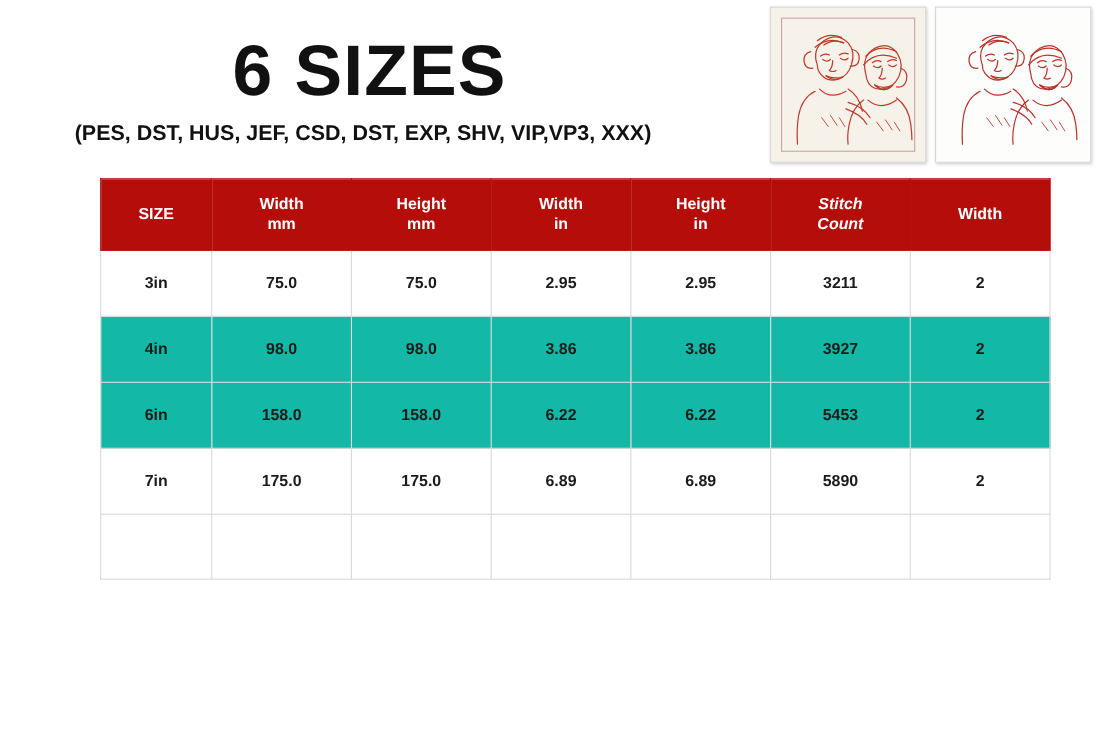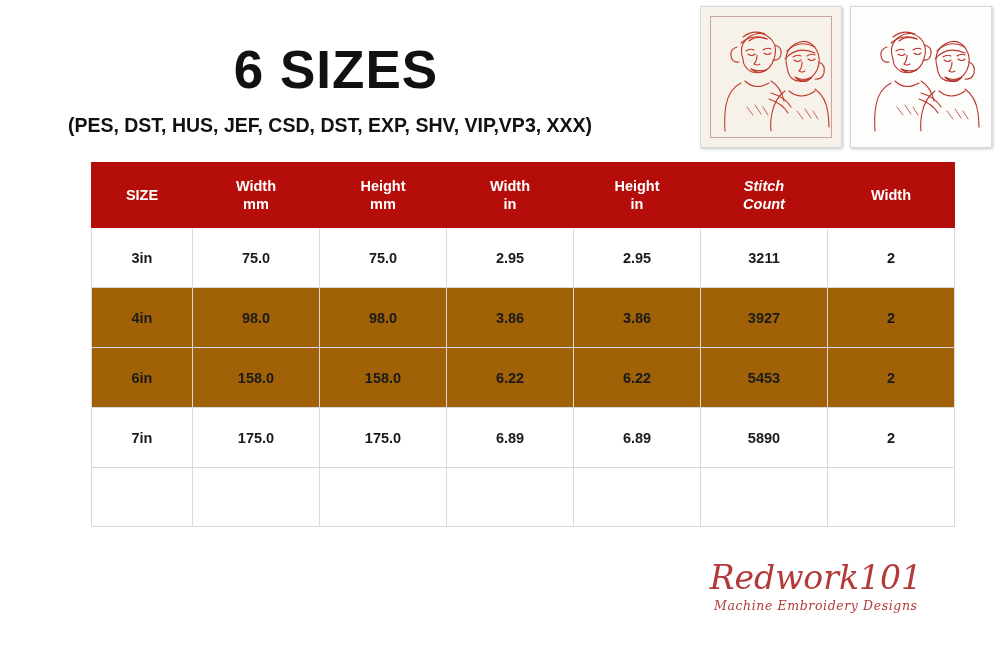--- a/index.html
+++ b/index.html
@@ -24,26 +24,26 @@
 
   
   .header {
     position: absolute;
     left: 0;
     top: 26px;
     width: 660px;
     text-align: center;
   }
   .title {
-    font-size: 53px;
+    font-size: 65px;
     font-weight: bold;
     letter-spacing: 1px;
     color: #111111;
     line-height: 1.05;
-    margin: 16px;
+    margin: 4px;
     padding-left: 12px;
   }
   .subtitle {
     font-size: 19.5px;
     font-weight: bold;
     color: #111111;
     margin: 12px 0 0 0;
     letter-spacing: 0px;
   }
 
@@ -111,21 +111,21 @@
     border: 1px solid #d9d9d9;
     height: 57px;
     font-size: 14.5px;
     color: #1a1a1a;
     text-align: center;
     vertical-align: middle;
     background: #ffffff;
     font-weight: bold;
   }
   table.sizes tr.alt td {
-    background: #a16207;
+    background: #14b8a6;
   }
   table.sizes tr.empty td {
     height: 56px;
     background: #ffffff;
   }
   .col-size   { width: 98px; }
   .col-w-mm   { width: 124px; }
   .col-h-mm   { width: 124px; }
   .col-w-in   { width: 124px; }
   .col-h-in   { width: 124px; }
@@ -348,18 +348,14 @@
           <td></td>
           <td></td>
           <td></td>
           <td></td>
         </tr>
 
       </tbody>
     </table>
   </div>
 
-  <div class="logo">
-    <div class="logo-main">Redwork101</div>
-    <div class="logo-sub">Machine Embroidery Designs</div>
-  </div>
 
 </div>
 
 </body></html>

